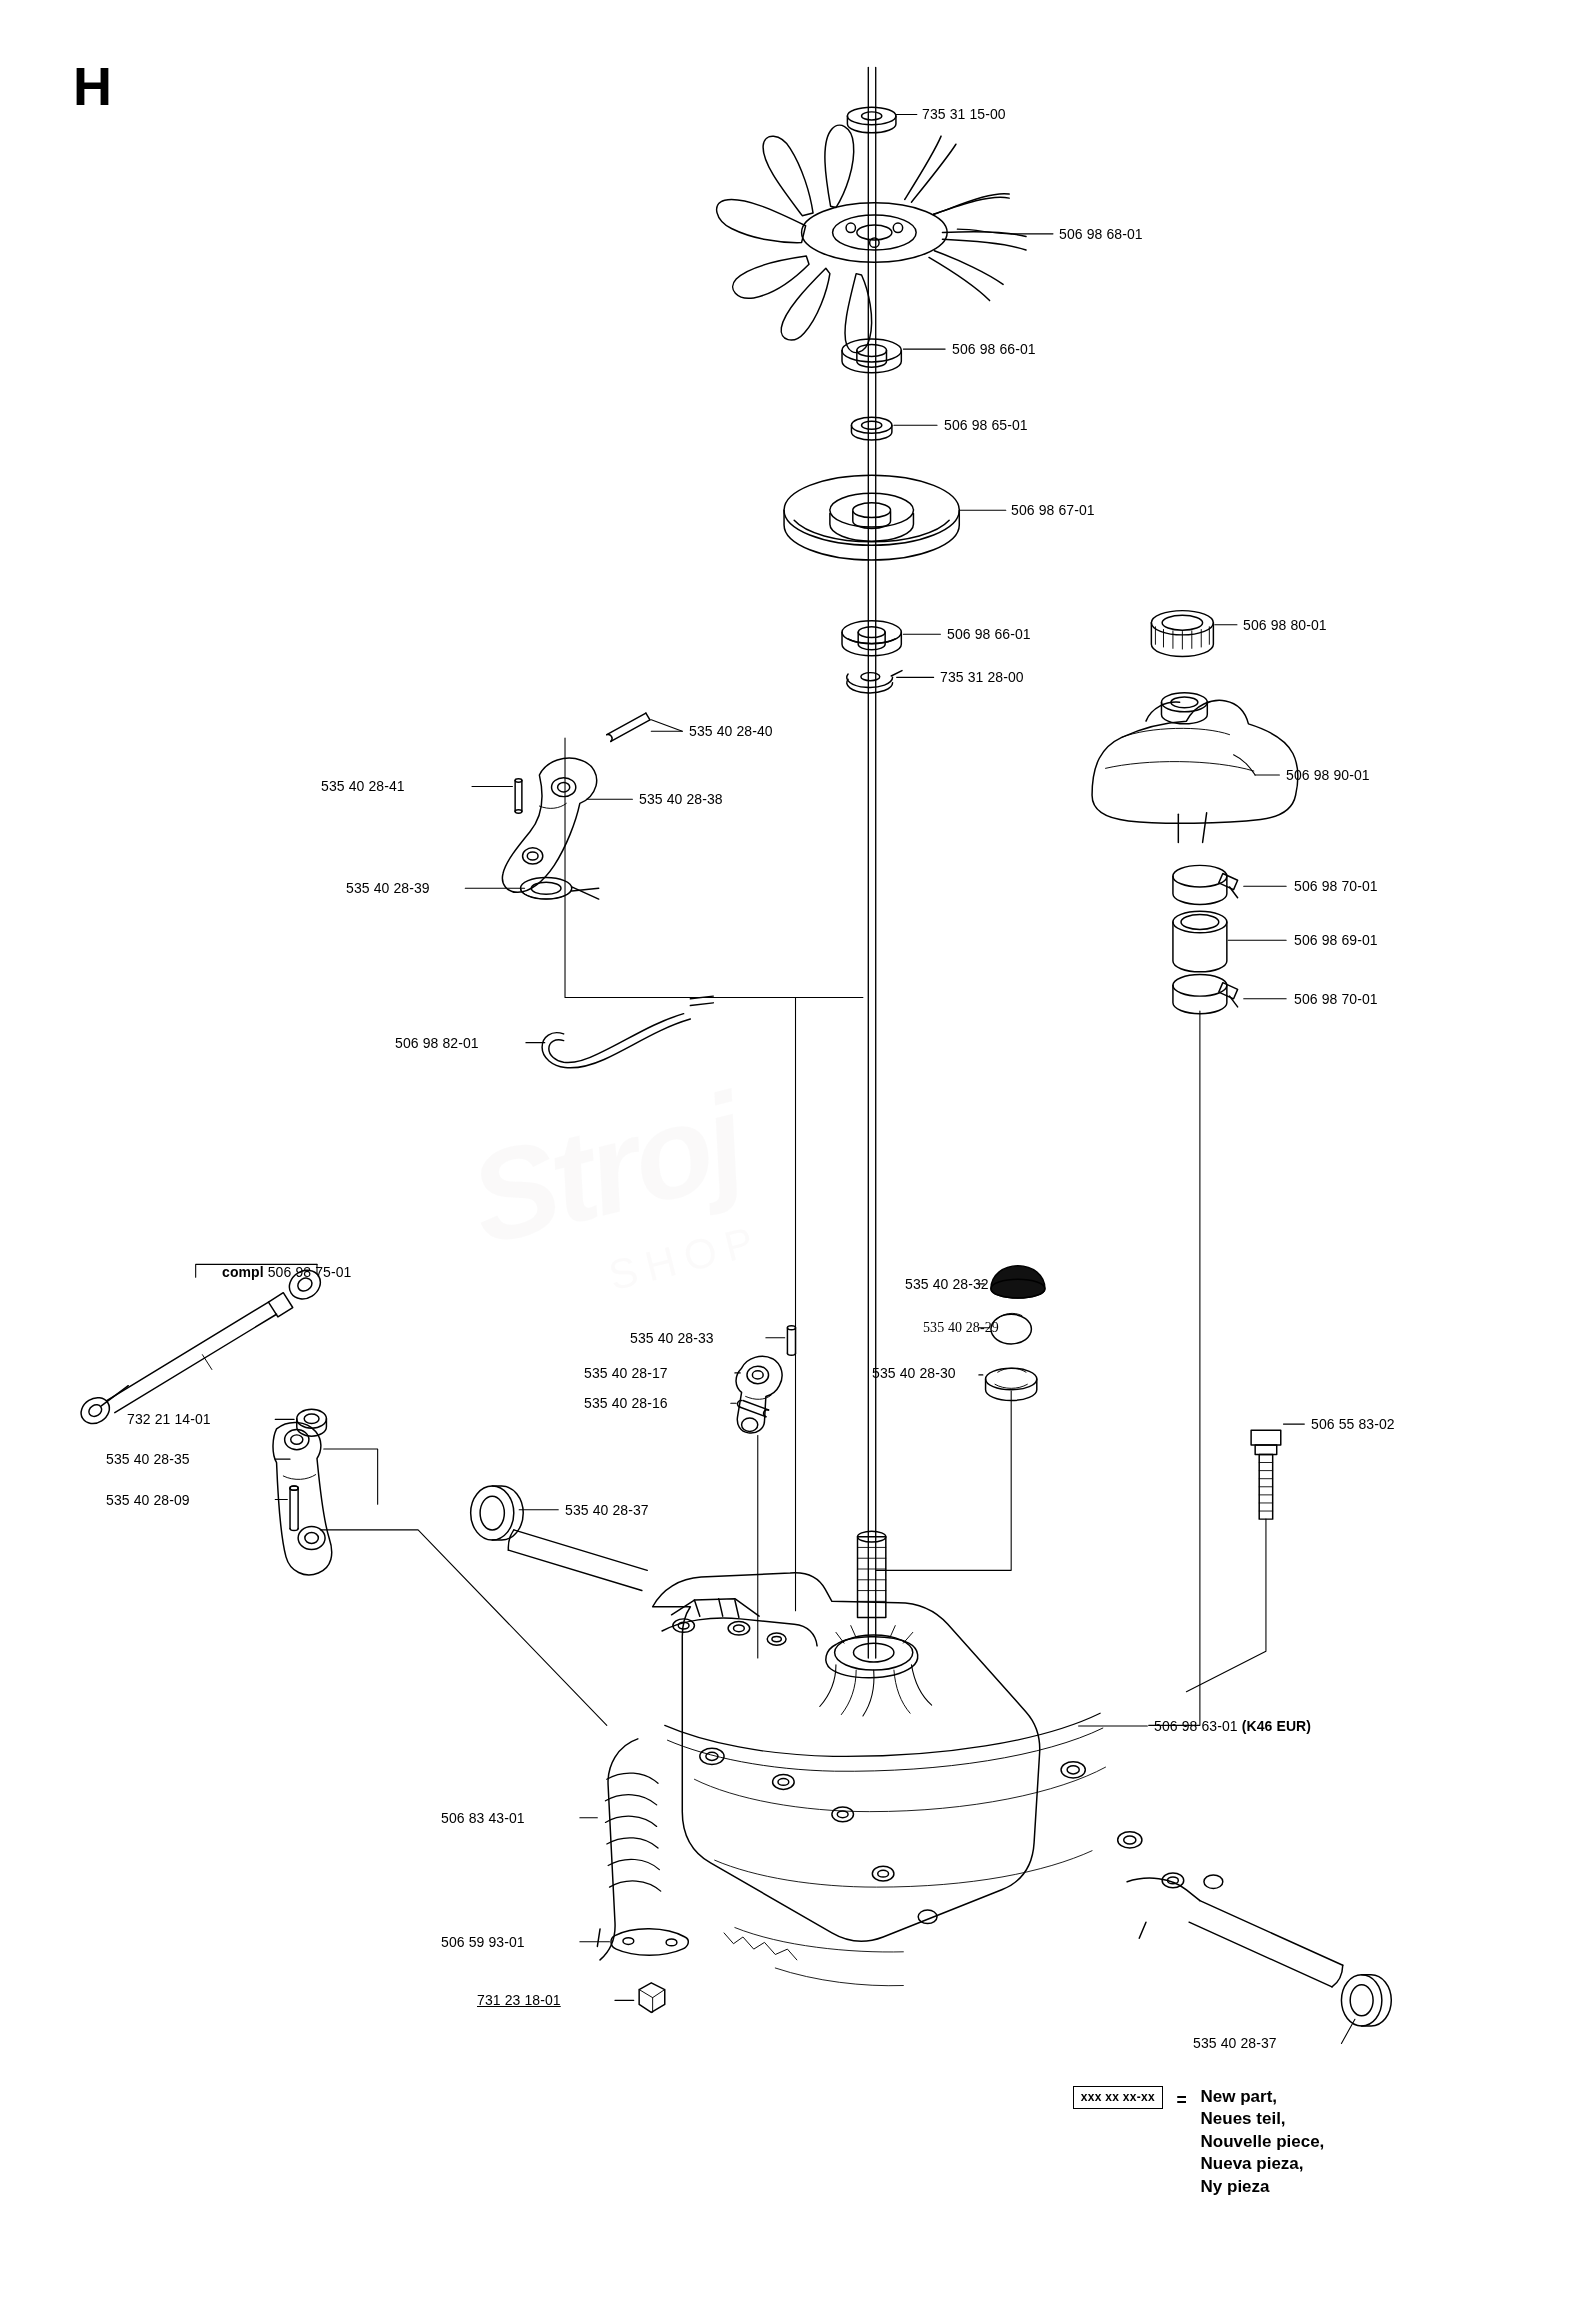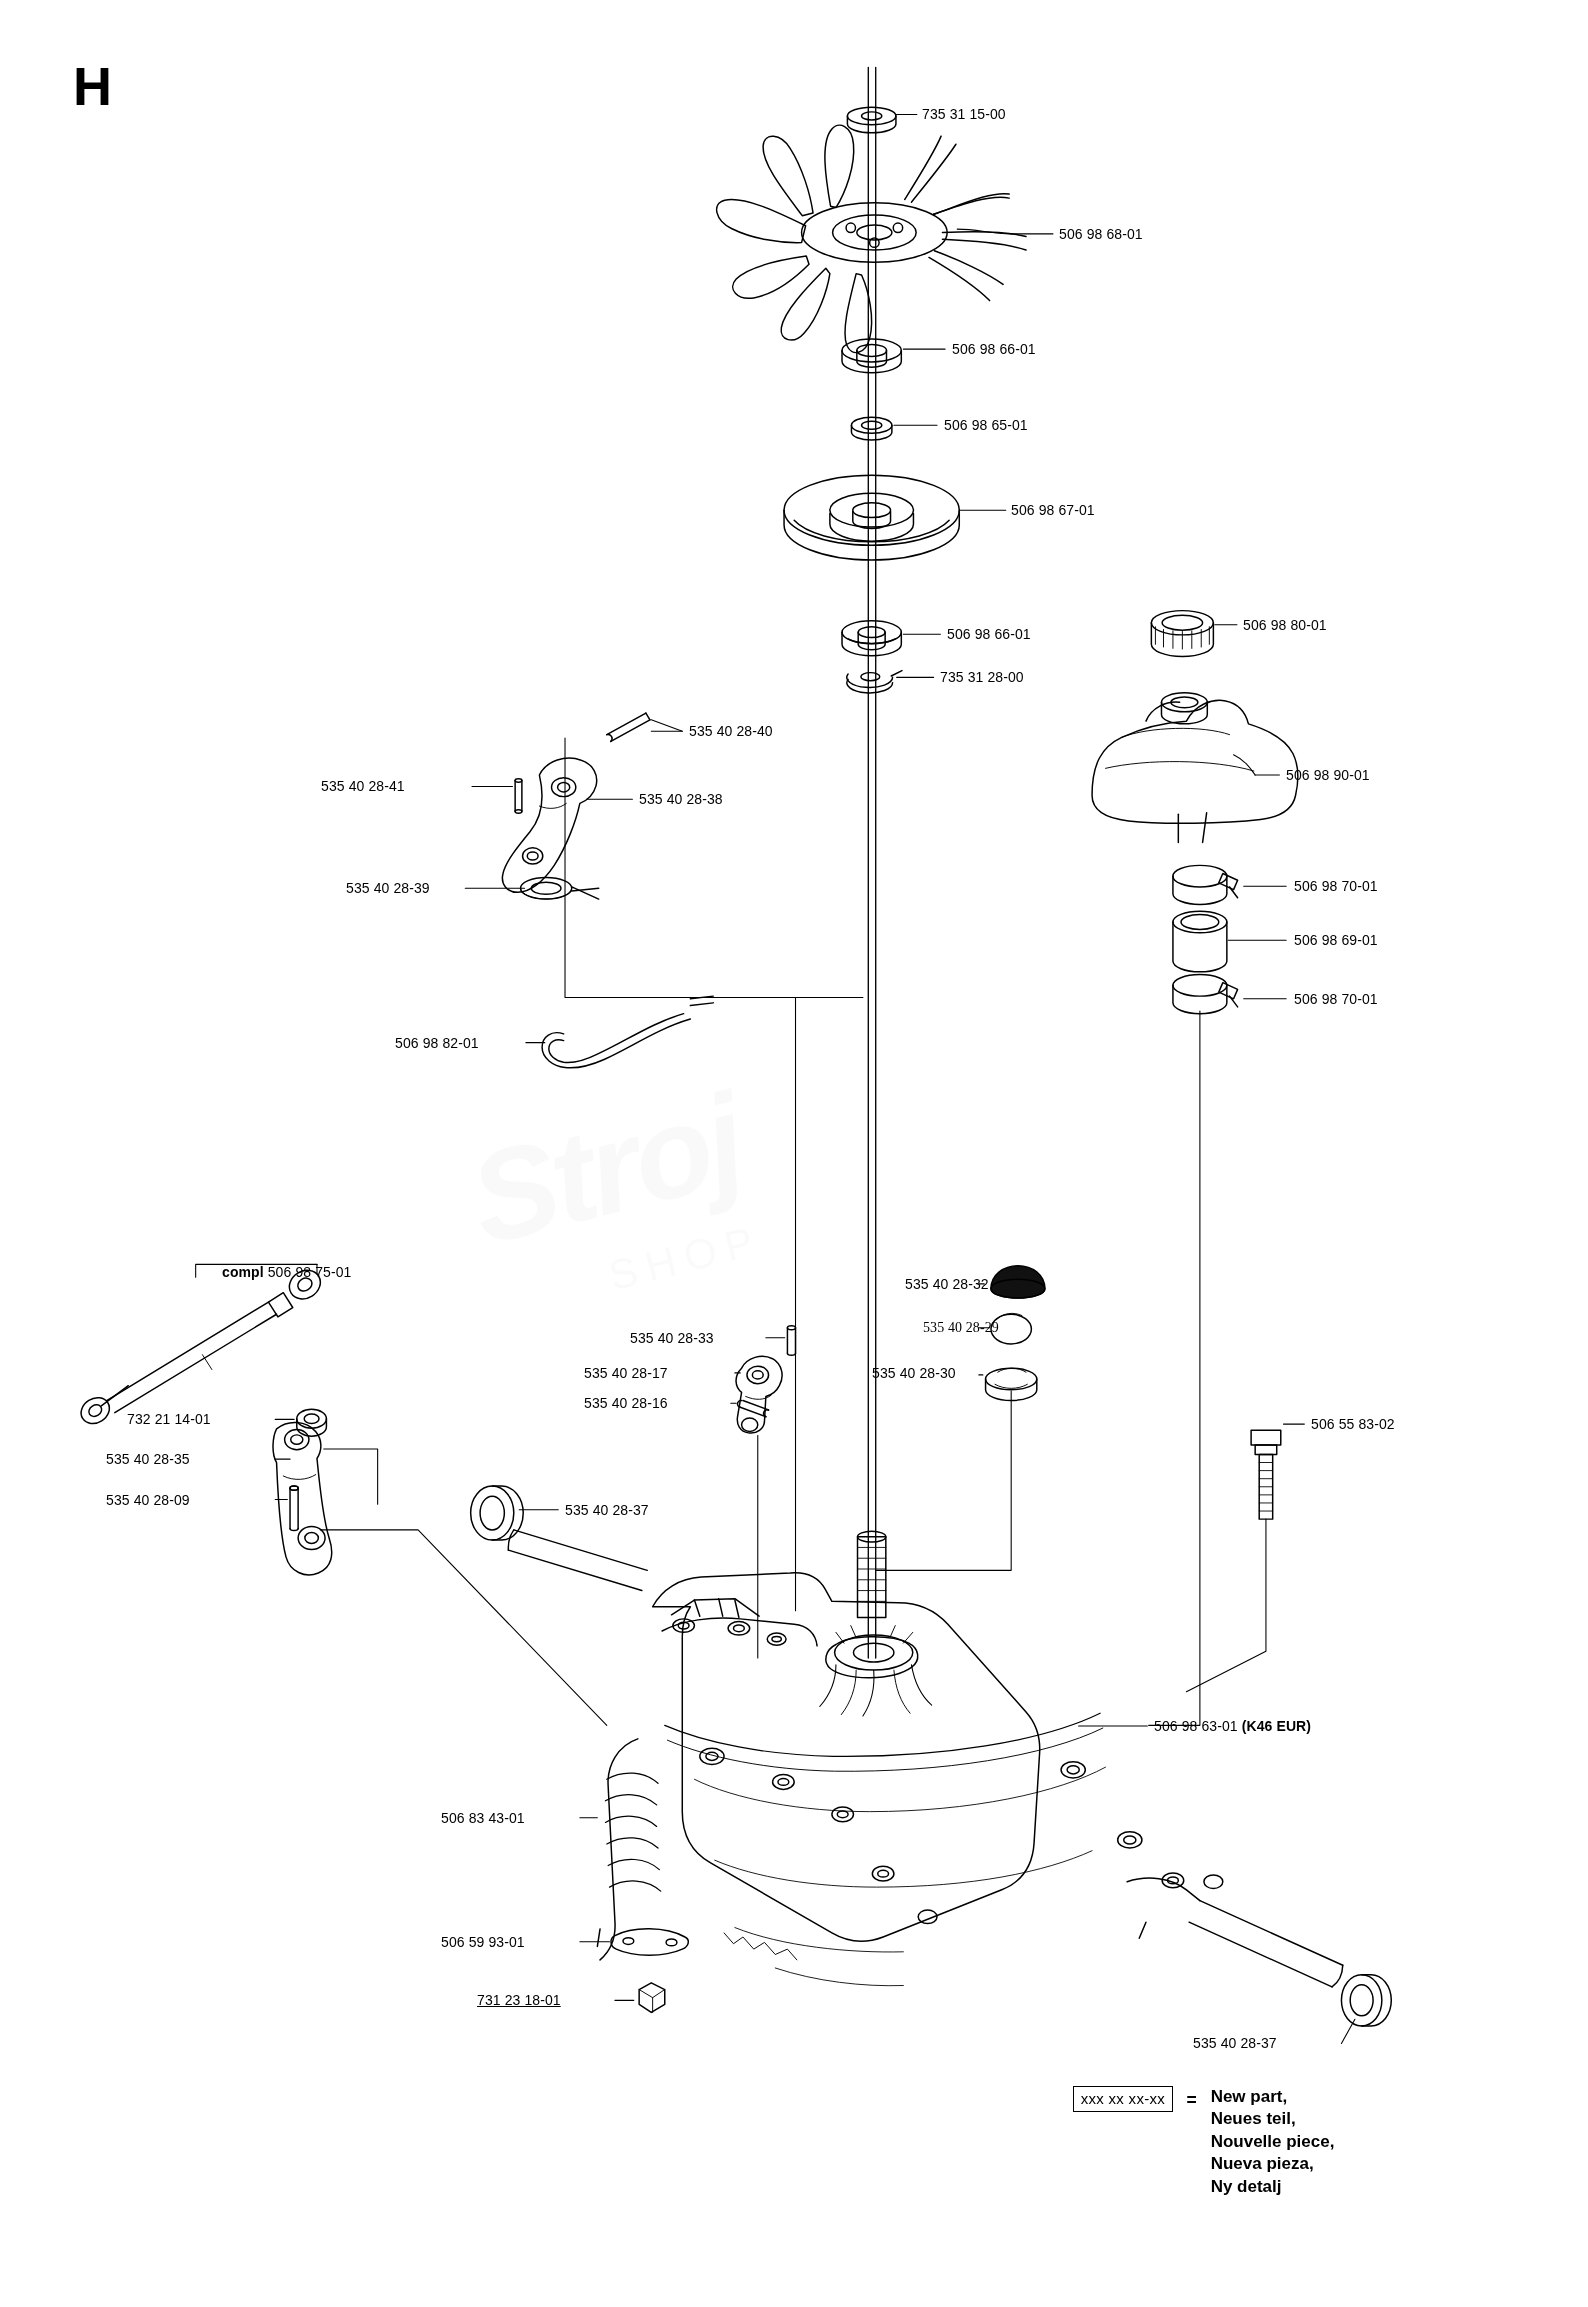--- a/index.html
+++ b/index.html
@@ -82,22 +82,22 @@
   #legend {
     position: absolute;
     left: 1073px;
     top: 2086px;
     z-index: 6;
   }
   #legend .lgbox {
     display: inline-block;
     border: 1.3px solid #000;
     padding: 3.4px 6.7px 4px 6.7px;
-    font-size: 15px;
-    font-weight: normal;
+    font-size: 12px;
+    font-weight: bold;
     letter-spacing: 0.3px;
     vertical-align: top;
   }
   #legend .eq {
     display: inline-block;
     font-size: 17.5px;
     font-weight: bold;
     margin: 0 10.8px;
     vertical-align: top;
     padding-top: 4px;
@@ -553,18 +553,18 @@
   <div class="lbl" style="left:1193px; top:2035px;"><span>535 40 28-37</span></div>
 
   <div id="legend">
     <span class="lgbox">xxx xx xx-xx</span>
     <span class="eq">=</span>
     <span class="lgtext">
       <div>New part,</div>
       <div>Neues teil,</div>
       <div>Nouvelle piece,</div>
       <div>Nueva pieza,</div>
-      <div>Ny detalj</div>
+      <div>Ny pieza</div>
     </span>
   </div>
 
 </div>
 
 
 </body></html>

